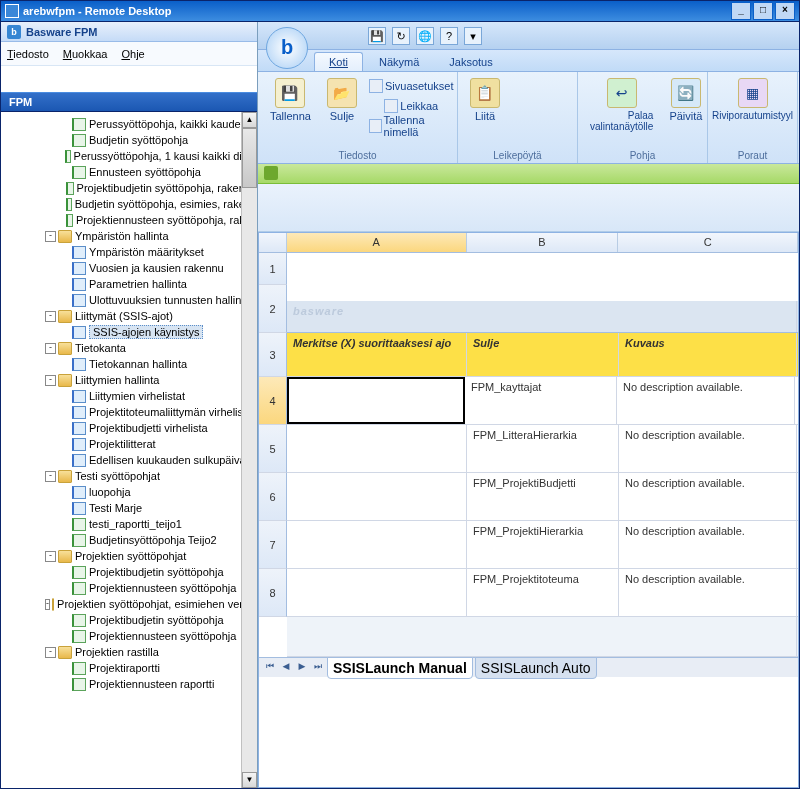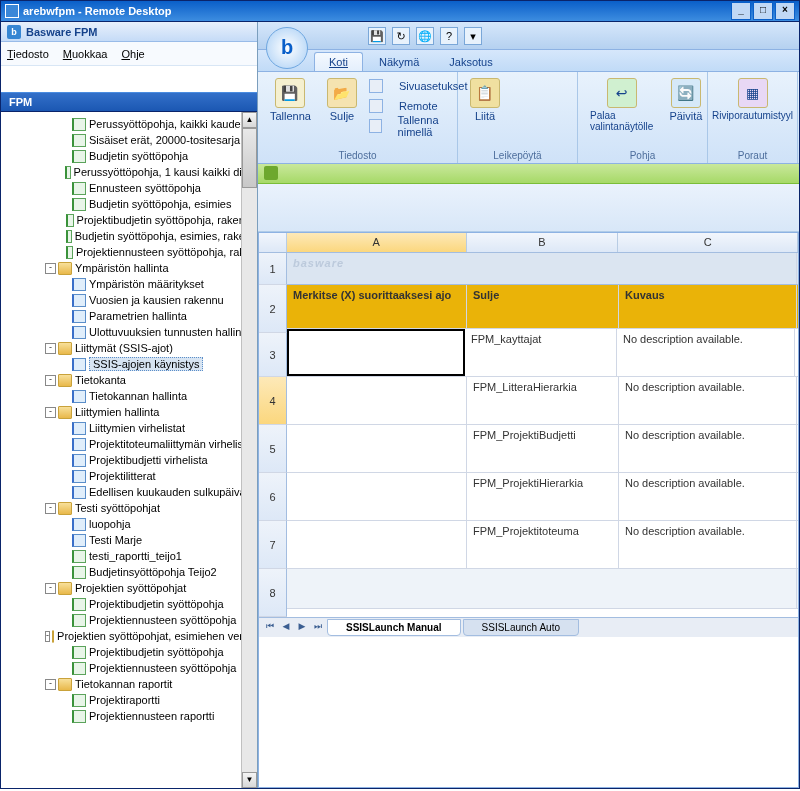--- a/index.html
+++ b/index.html
@@ -47,51 +47,51 @@
 .ribbon-tabs { height: 22px; background: linear-gradient(#d6e7fb, #c1dbf7); display: flex; align-items: flex-end; padding-left: 56px; border-bottom: 1px solid #8db2e3; gap: 2px; }
 .ribbon-tabs .rtab { padding: 3px 14px; color: #15428b; cursor: pointer; border-radius: 3px 3px 0 0; }
 .ribbon-tabs .rtab.active { background: linear-gradient(#f4f9ff, #e4effc); border: 1px solid #8db2e3; border-bottom: none; text-decoration: underline; }
 
 .ribbon { height: 92px; background: linear-gradient(#e8f2fc, #cfe2f8); display: flex; border-bottom: 1px solid #8db2e3; }
 .rgroup { border-right: 1px solid #a9c7e8; padding: 4px; display: flex; flex-direction: column; position: relative; }
 .rgroup.row { flex-direction: row; }
 .rgroup .grouplabel { position: absolute; bottom: 2px; left: 0; right: 0; text-align: center; font-size: 10px; color: #4d6e9c; }
 .bigbtn { display: flex; flex-direction: column; align-items: center; padding: 2px 8px; cursor: pointer; color: #15428b; }
 .bigbtn .bicn { width: 30px; height: 30px; background: #f5f0d0; border: 1px solid #c9b870; border-radius: 3px; margin-bottom: 2px; display: flex; align-items: center; justify-content: center; font-size: 14px; }
-.smallbtn { display: flex; align-items: center; padding: 2px 4px; cursor: pointer; color: #15428b; gap: 16px; height: 20px; }
+.smallbtn { display: flex; align-items: center; padding: 2px 4px; cursor: pointer; color: #15428b; gap: 2px; height: 20px; justify-content: center; }
 .smallbtn .sicn { width: 14px; height: 14px; background: #e8eef7; border: 1px solid #8db2e3; }
 
 .statusstrip { height: 20px; background: linear-gradient(#c9e89c, #a6d967); border-bottom: 1px solid #7abd38; padding: 2px 6px; }
 .statusstrip .sicn2 { width: 14px; height: 14px; display: inline-block; background: #6da82e; border-radius: 2px; }
 .bluegap { height: 48px; background: linear-gradient(#eaf2fc,#d8e7f8); border-bottom: 1px solid #b0cce8; }
 
 .grid-area { flex: 1; display: flex; flex-direction: column; border: 1px solid #8db2e3; margin: 0; overflow: hidden; }
 .col-headers { height: 20px; display: flex; background: linear-gradient(#f2f6fc, #dde8f7); border-bottom: 1px solid #a3bde0; }
 .col-headers div { border-right: 1px solid #b8cce4; text-align: center; line-height: 19px; color: #333; }
 .corner { width: 28px; }
 .cA { width: 180px; background: linear-gradient(#fde9b8,#fbd77e); }
 .cB { width: 152px; }
 .cC { width: 180px; }
 
 .grid-body { display: flex; }
 .row-headers { width: 28px; display: flex; flex-direction: column; }
 .row-headers div { border-right: 1px solid #a3bde0; border-bottom: 1px solid #d0d7e5; text-align: center; display: flex; align-items: center; justify-content: center; background: linear-gradient(#eef3fa, #dde8f7); color: #333; }
 .row-headers .selrow { background: linear-gradient(#fde9b8,#fbd77e); }
-.cells { flex: 1; display: flex; flex-direction: column; }
+.cells { flex: 1; display: flex; flex-direction: column; margin-top: 48px; }
 .grow { display: flex; border-bottom: 1px solid #d0d7e5; }
 .grow div { border-right: 1px solid #d0d7e5; padding: 4px 6px; color: #333; overflow: hidden; }
 .banner { background: #dbe5f1; font-style: italic; color: #5577aa; border-bottom: 1px solid #a3bde0; }
 .banner .logo { font-style: italic; color: #bccadc; font-weight: bold; letter-spacing: 1px; }
-.thead { background: #eab308; color: #2a5a9e; font-weight: bold; }
+.thead { background: #fde047; color: #2a5a9e; font-weight: bold; font-style: italic; }
 .desc { color: #2a5a9e; }
 .selected-cell { border: 2px solid #000 !important; background: #fff; }
 
 .sheet-tabs { height: 20px; background: #e8edf5; border-top: 1px solid #a3bde0; display: flex; align-items: center; padding: 0 4px; gap: 2px; }
 .sheet-tabs .nav { width: 14px; height: 14px; text-align: center; font-size: 9px; cursor: pointer; color: #3b5e91; }
-.sheet-tabs .stab { padding: 2px 18px; border: 1px solid #a3bde0; background: #d6e1f0; font-size: 10px; cursor: pointer; border-radius: 0 0 4px 4px; }
+.sheet-tabs .stab { padding: 2px 5px; border: 1px solid #a3bde0; background: #d6e1f0; font-size: 14px; cursor: pointer; border-radius: 0 0 4px 4px; }
 .sheet-tabs .stab.active { background: #fff; font-weight: bold; }
 </style>
 </head>
 <body>
 
 <div class="titlebar">
   <span class="icon"></span>
   <span>arebwfpm - Remote Desktop</span>
   <span class="spacer"></span>
   <span class="win-btn">_</span>
@@ -118,45 +118,35 @@
         <div class="sbtn" style="position:absolute;bottom:0;left:0;right:0">▼</div>
       </div>
     <div class="tree-item nested3">
           <span class="exp none"></span>
           <span class="ticn doc"></span>
           <span class="lbl">Perussyöttöpohja, kaikki kaudet</span>
         </div>
         <div class="tree-item nested3">
           <span class="exp none"></span>
           <span class="ticn doc"></span>
-          <span class="lbl">Sisäiset erät, 20000-tositesarja</span>
-        </div>
-        <div class="tree-item nested3">
-          <span class="exp none"></span>
-          <span class="ticn doc"></span>
           <span class="lbl">Budjetin syöttöpohja</span>
         </div>
         <div class="tree-item nested3">
           <span class="exp none"></span>
           <span class="ticn doc"></span>
           <span class="lbl">Perussyöttöpohja, 1 kausi kaikki dime</span>
         </div>
         <div class="tree-item nested3">
           <span class="exp none"></span>
           <span class="ticn doc"></span>
           <span class="lbl">Ennusteen syöttöpohja</span>
         </div>
         <div class="tree-item nested3">
           <span class="exp none"></span>
           <span class="ticn doc"></span>
-          <span class="lbl">Budjetin syöttöpohja, esimies</span>
-        </div>
-        <div class="tree-item nested3">
-          <span class="exp none"></span>
-          <span class="ticn doc"></span>
           <span class="lbl">Projektibudjetin syöttöpohja, rakennu</span>
         </div>
         <div class="tree-item nested3">
           <span class="exp none"></span>
           <span class="ticn doc"></span>
           <span class="lbl">Budjetin syöttöpohja, esimies, rakenn</span>
         </div>
         <div class="tree-item nested3">
           <span class="exp none"></span>
           <span class="ticn doc"></span>
@@ -288,21 +278,21 @@
           <span class="lbl">Projektibudjetin syöttöpohja</span>
         </div>
         <div class="tree-item nested3">
           <span class="exp none"></span>
           <span class="ticn doc"></span>
           <span class="lbl">Projektiennusteen syöttöpohja</span>
         </div>
         <div class="tree-item nested2">
           <span class="exp">-</span>
           <span class="ticn folder"></span>
-          <span class="lbl">Tietokannan raportit</span>
+          <span class="lbl">Projektien rastilla</span>
         </div>
         <div class="tree-item nested3">
           <span class="exp none"></span>
           <span class="ticn doc"></span>
           <span class="lbl">Projektiraportti</span>
         </div>
         <div class="tree-item nested3">
           <span class="exp none"></span>
           <span class="ticn doc"></span>
           <span class="lbl">Projektiennusteen raportti</span>
@@ -336,40 +326,40 @@
             <div class="bicn" style="background:#f5e3b0">📂</div>
             <span>Sulje</span>
           </div>
         <div style="display:flex;flex-direction:column">
           <div class="smallbtn">
               <span class="sicn"></span>
               <span>Sivuasetukset</span>
             </div>
           <div class="smallbtn">
               <span class="sicn"></span>
-              <span>Remote</span>
+              <span>Leikkaa</span>
             </div>
           <div class="smallbtn">
               <span class="sicn"></span>
               <span>Tallenna nimellä</span>
             </div>
         </div>
         <div class="grouplabel">Tiedosto</div>
       </div>
       <div class="rgroup row" style="width:120px">
         <div class="bigbtn">
             <div class="bicn" style="background:#f0e0a0">📋</div>
             <span>Liitä</span>
           </div>
         <div class="grouplabel">Leikepöytä</div>
       </div>
       <div class="rgroup row" style="width:130px">
         <div class="bigbtn">
             <div class="bicn" style="background:#d0f0d0">↩</div>
-            <span style="text-align:left;font-size:10px">Palaa valintanäytölle</span>
+            <span style="text-align:right;font-size:10px">Palaa valintanäytölle</span>
           </div>
         <div class="bigbtn">
             <div class="bicn" style="background:#d6e9f8">🔄</div>
             <span>Päivitä</span>
           </div>
         <div class="grouplabel">Pohja</div>
       </div>
       <div class="rgroup" style="width:90px;align-items:center">
         <div class="bigbtn">
             <div class="bicn" style="background:#e8d8f5">▦</div>

